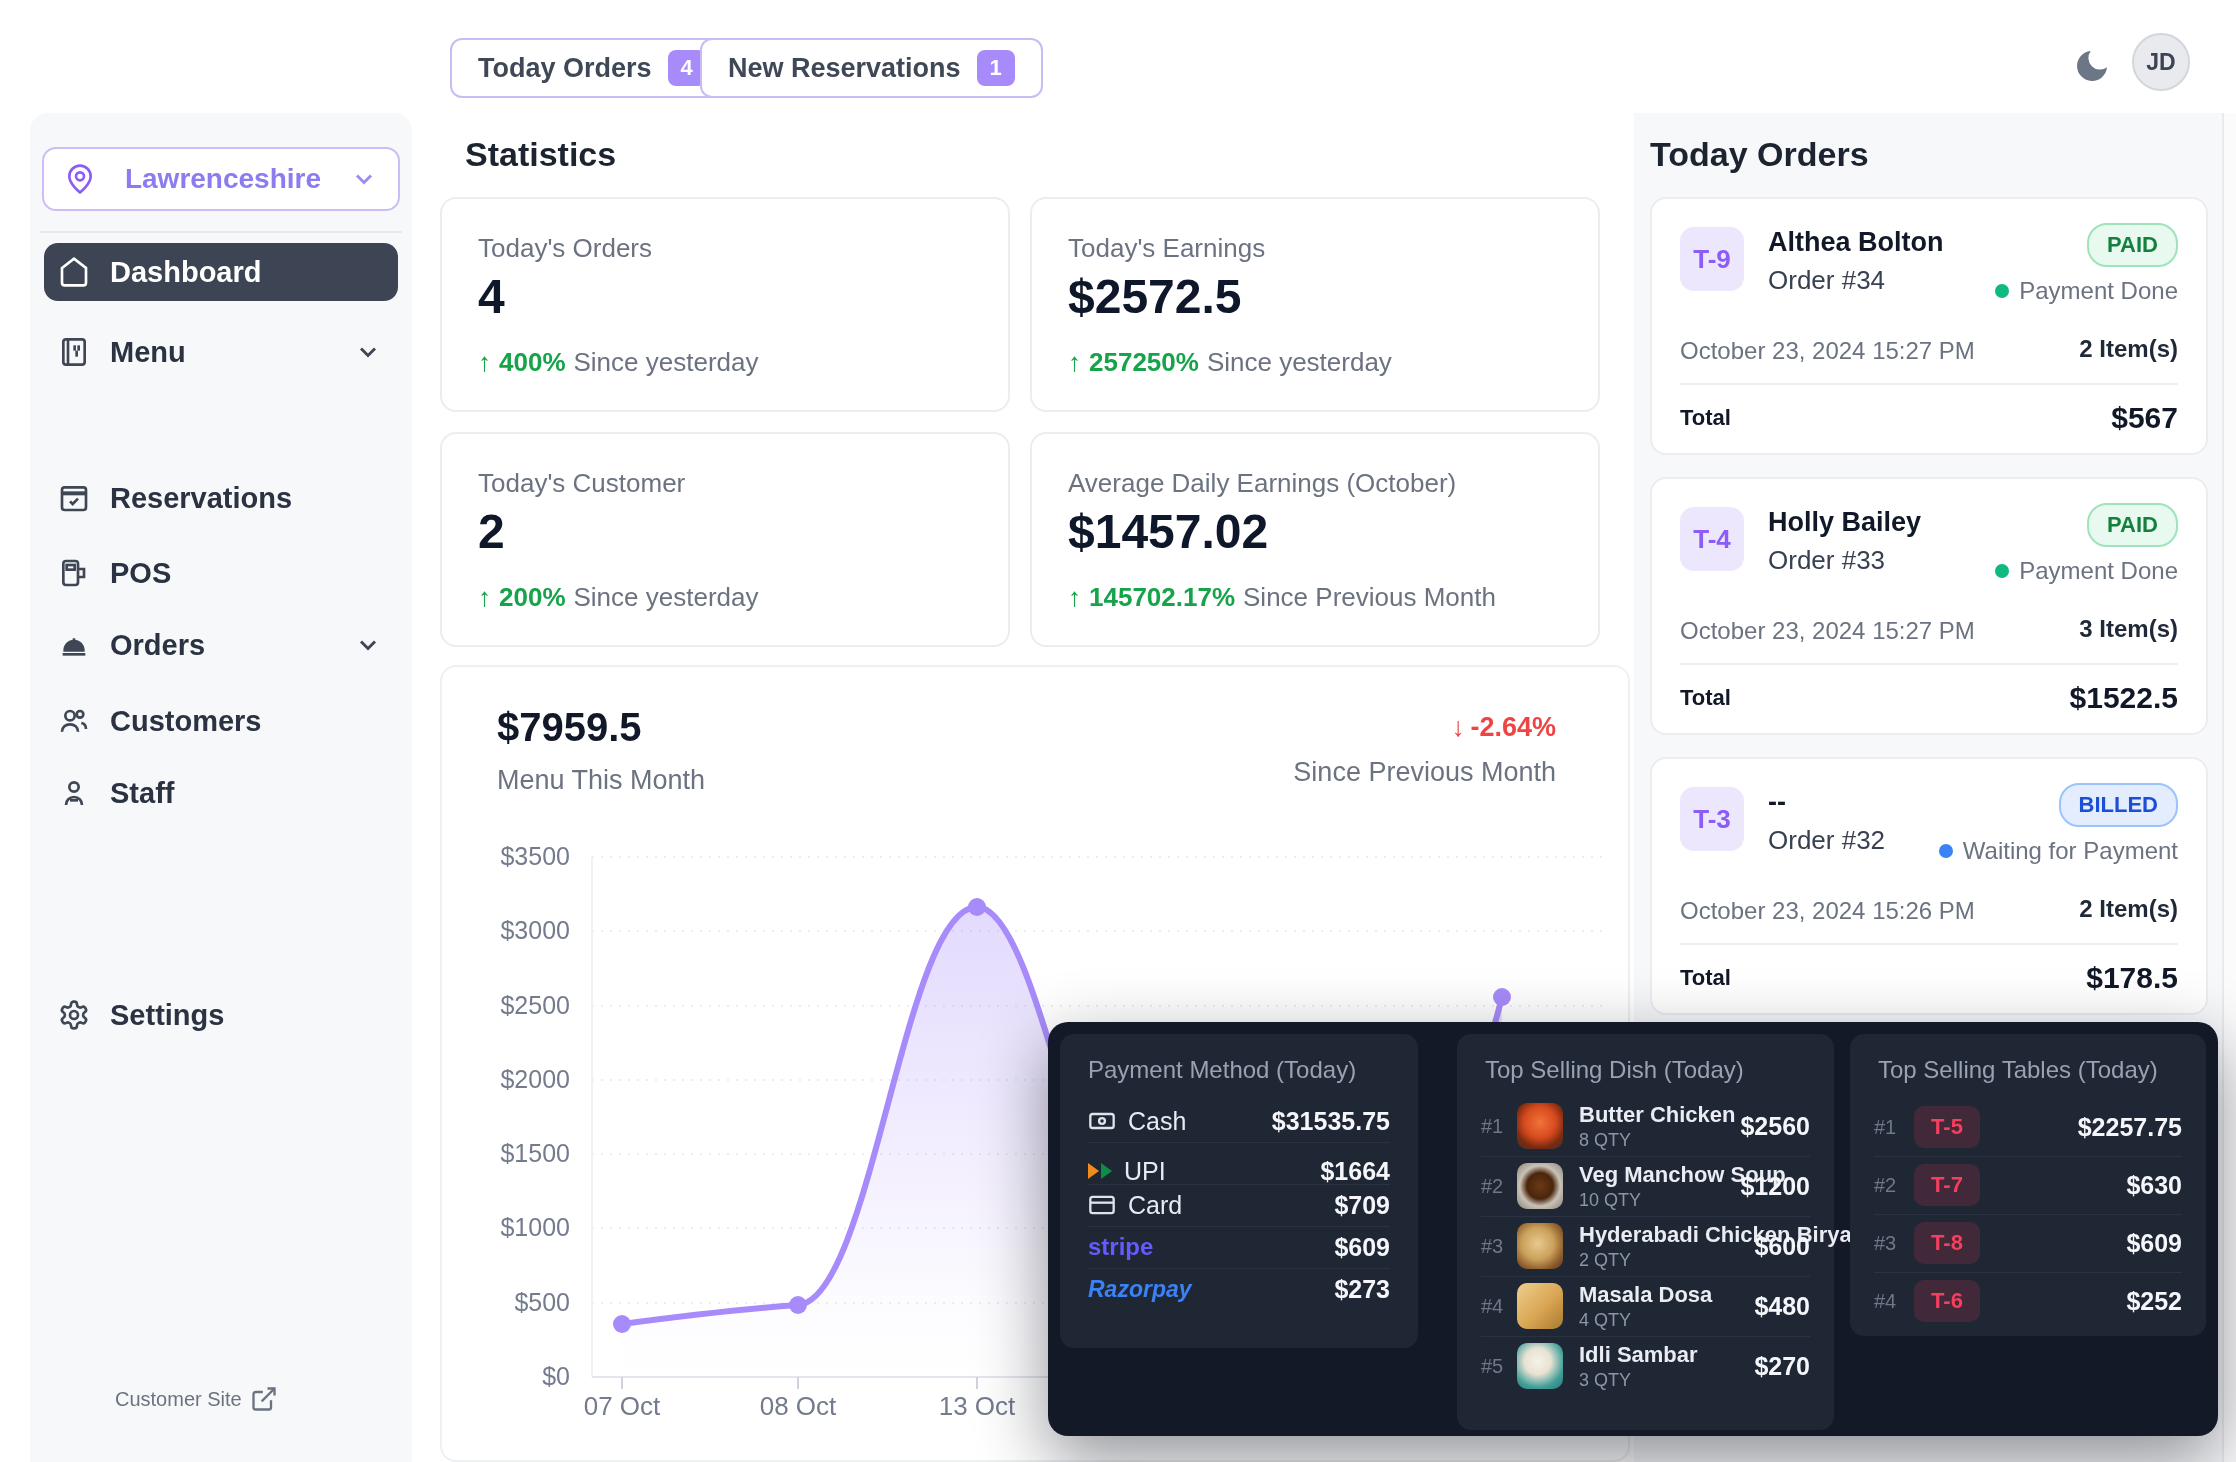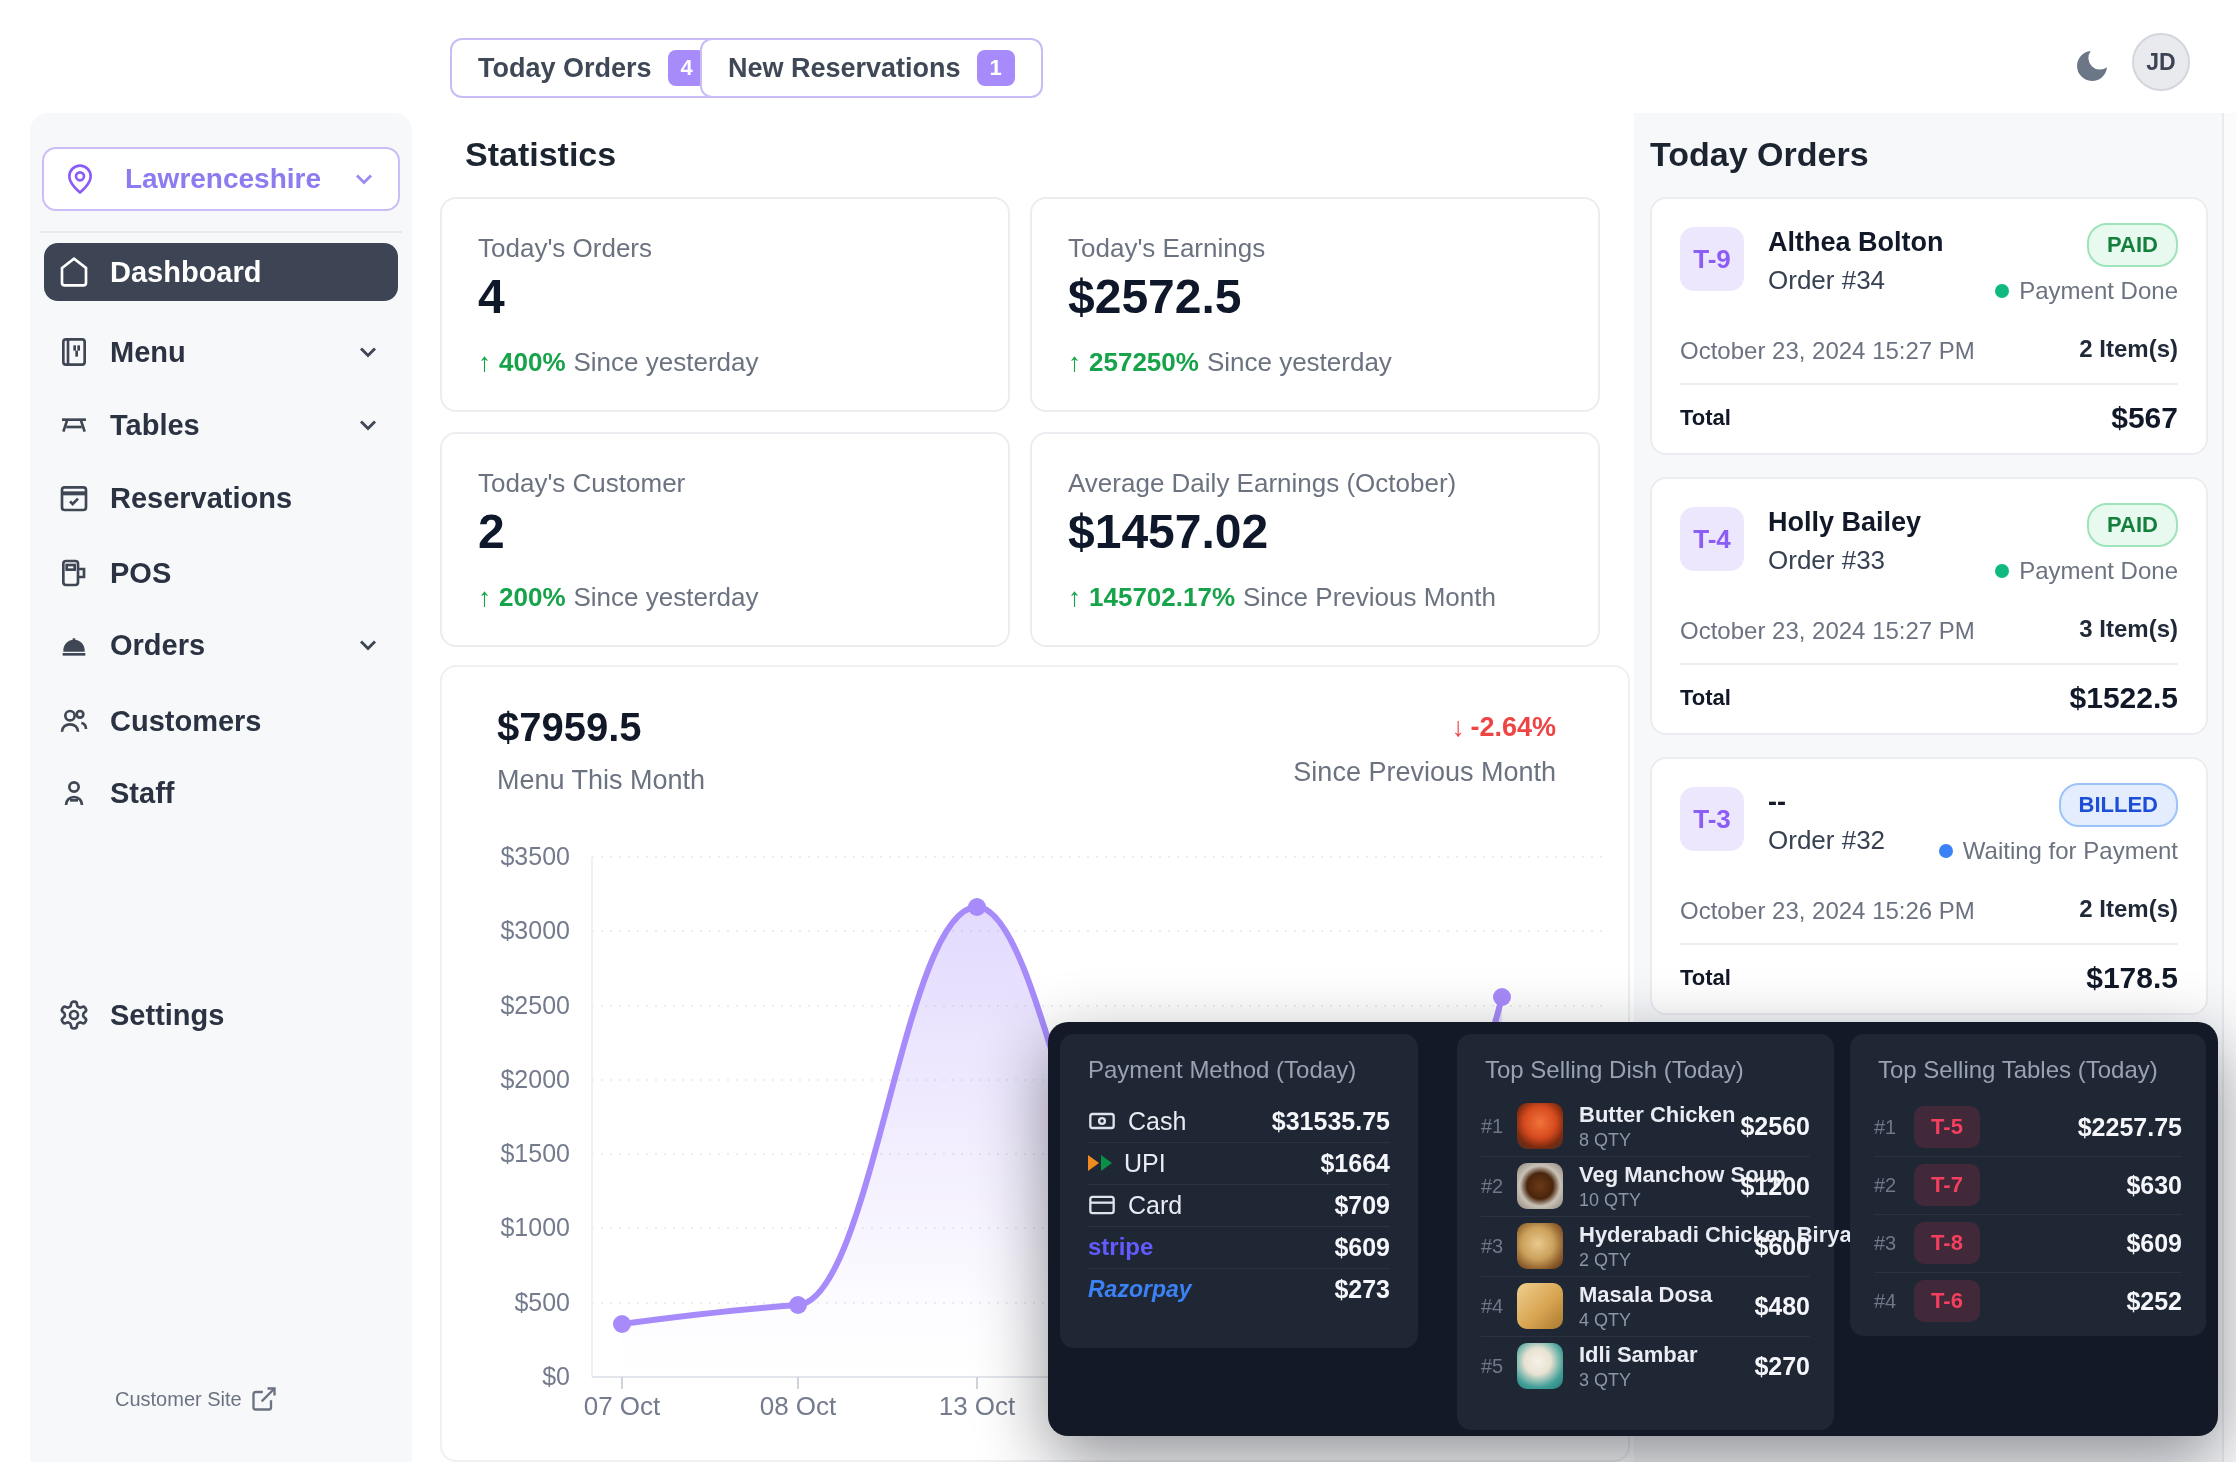--- a/index.html
+++ b/index.html
@@ -157,34 +157,20 @@
         <path d="M14 11v4.5"></path>
     </svg>
     <span class="lbl">Menu</span>
     <span class="chev">
         <svg class="ic" width="28" height="28" viewBox="0 0 24 24" fill="none" stroke="#3f4654" stroke-width="2.5">
           <path d="m6 9 6 6 6-6"></path>
         </svg>
       </span>
   </div>
 
-  <div class="side-item" style="top:283px;">
-    <svg class="ic" width="32" height="32" viewBox="0 0 24 24" fill="none" stroke="#3f4654" stroke-width="2">
-      <path d="M3 8h18"></path>
-        <path d="M7 8l-3 9"></path>
-        <path d="M17 8l3 9"></path>
-        <path d="M6.2 13.5h11.6"></path>
-    </svg>
-    <span class="lbl">Tables</span>
-    <span class="chev">
-        <svg class="ic" width="28" height="28" viewBox="0 0 24 24" fill="none" stroke="#3f4654" stroke-width="2.5">
-          <path d="m6 9 6 6 6-6"></path>
-        </svg>
-      </span>
-  </div>
 
   <div class="side-item" style="top:356px;">
     <svg class="ic" width="32" height="32" viewBox="0 0 24 24" fill="none" stroke="#3f4654" stroke-width="2">
       <rect x="3" y="4" width="18" height="17" rx="2"></rect>
         <path d="M3 8.5h18" stroke-width="3"></path>
         <path d="m9 14.5 2 2 4-4"></path>
     </svg>
     <span class="lbl">Reservations</span>
   </div>
 
@@ -407,21 +393,21 @@
       <span class="pl">
           <svg class="ic" width="28" height="28" viewBox="0 0 24 24" fill="none" stroke="#dfe3ea" stroke-width="2">
             <rect x="2" y="6" width="20" height="12" rx="2"></rect>
             <circle cx="12" cy="12" r="2.5"></circle>
           </svg>
           <span>Cash</span>
         </span>
       <span class="pv">$31535.75</span>
     </div>
     <div class="pdiv" style="top:108px;"></div>
-    <div class="prow" style="top:108px;gap:8px;">
+    <div class="prow" style="top:116px;gap:8px;">
       <span class="pl">
           <span class="upi-mark">
             <i class="tri or"></i>
             <i class="tri gr"></i>
           </span>
           <span>UPI</span>
         </span>
       <span class="pv">$1664</span>
     </div>
     <div class="pdiv" style="top:150px;"></div>

